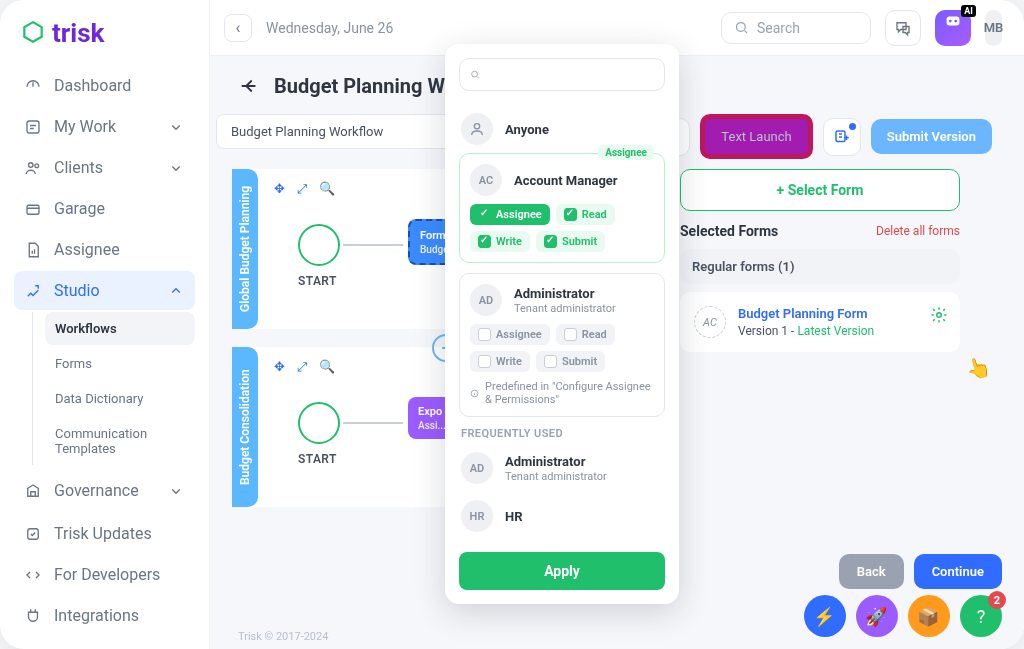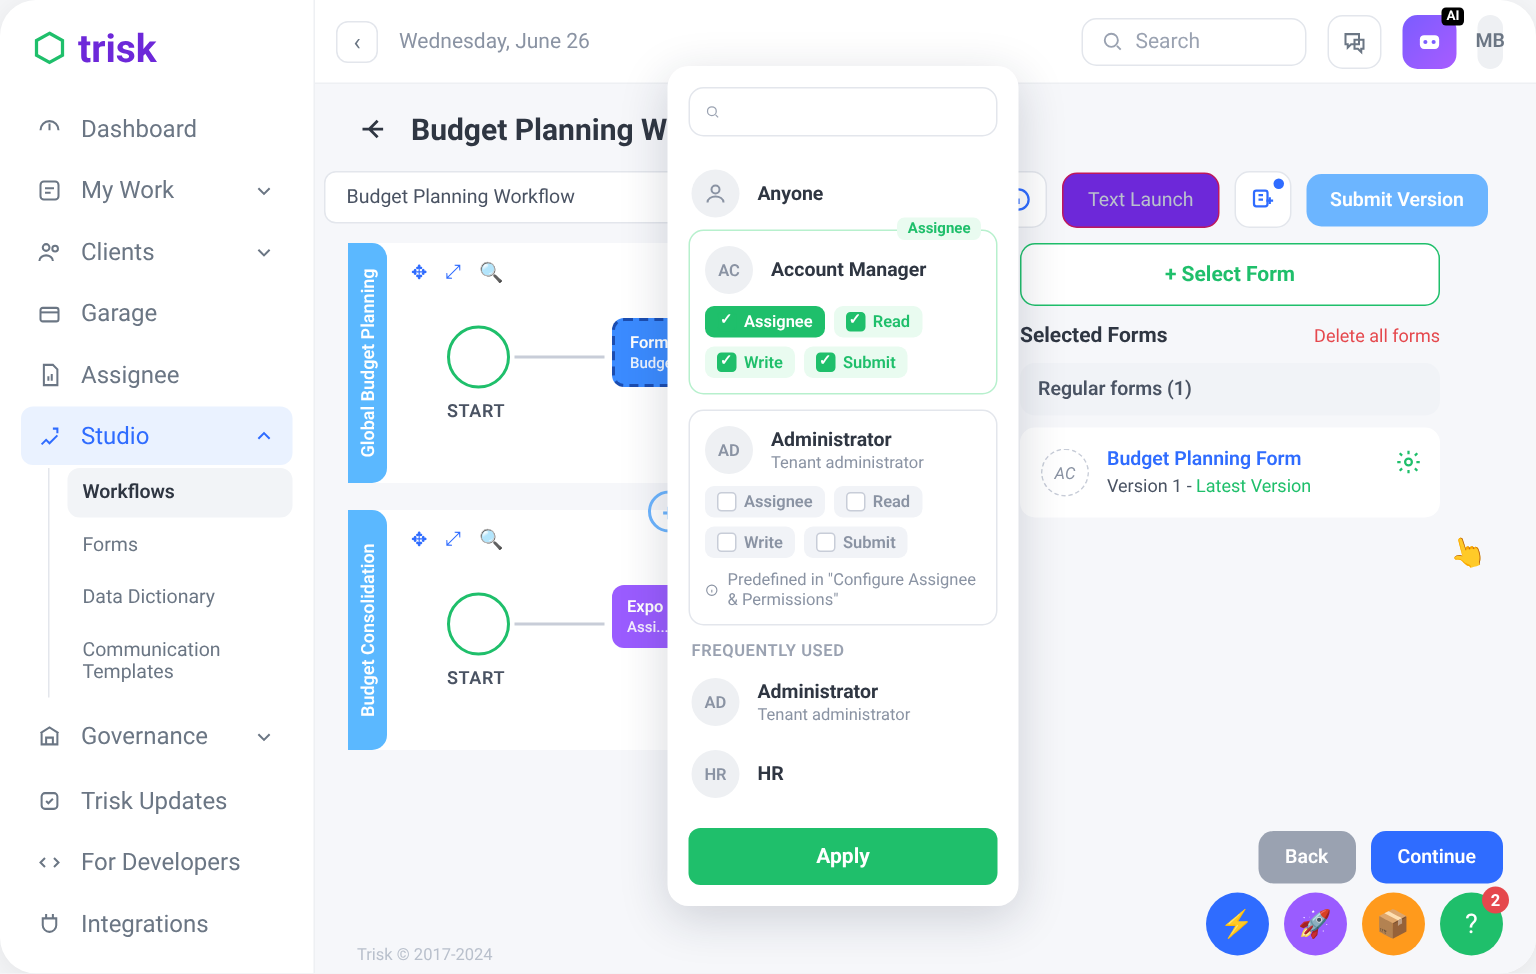--- a/index.html
+++ b/index.html
@@ -15,33 +15,33 @@
 .nav-item .chev{margin-left:auto}
 .sub{margin-left:18px;border-left:1px solid #e3e6ec;padding-left:12px;display:flex;flex-direction:column;gap:2px;margin-bottom:4px}
 .sub-item{padding:9px 10px;font-size:13px;color:#6b7684;border-radius:8px;cursor:pointer}
 .sub-item.active{background:#f2f4f7;color:#2f3642;font-weight:600}
 .topbar{height:56px;display:flex;align-items:center;padding:0 22px 0 14px;border-bottom:1px solid #eef0f3;gap:14px}
 .back-sq{width:28px;height:28px;border:1px solid #e3e6ec;border-radius:8px;display:flex;align-items:center;justify-content:center;color:#6b7684;cursor:pointer}
 .date{color:#8a93a3;font-size:14px}
 .spacer{flex:1}
 .search-box{display:flex;align-items:center;gap:8px;border:1px solid #e3e6ec;border-radius:10px;padding:7px 12px;color:#9aa2b1;font-size:14px;width:150px}
 .icon-btn{width:36px;height:36px;border:1px solid #e3e6ec;border-radius:10px;display:flex;align-items:center;justify-content:center;color:#6b7684;cursor:pointer}
-.ai-btn{width:36px;height:36px;border-radius:10px;background:linear-gradient(135deg,#7b5cff,#a85cff);display:flex;align-items:center;justify-content:center;color:#fff;position:relative;cursor:pointer}
+.ai-btn{width:36px;height:36px;border-radius:10px;background:linear-gradient(135deg,#7b5cff,#a85cff);display:flex;justify-content:center;color:#fff;position:relative;cursor:pointer}
 .ai-btn .badge{position:absolute;top:-5px;right:-5px;background:#000;color:#fff;font-size:9px;padding:1px 3px;border-radius:3px;font-weight:700}
 .avatar{width:17px;height:36px;border-radius:10px;background:#eef0f3;display:flex;align-items:center;justify-content:center;color:#6b7684;font-size:13px;font-weight:600}
 .content{flex:1;background:#f6f7fa;overflow:hidden;position:relative}
 .page-head{display:flex;align-items:center;gap:14px;padding:18px 28px 10px}
 .page-head svg{width:22px;height:22px;stroke:#2f3642;stroke-width:2;fill:none}
 .page-title{font-size:20px;font-weight:700;color:#2f3642}
 .canvas-wrap{padding:0 0 0 22px;display:flex;gap:18px;align-items:flex-start}
 .wf-name{background:#fff;border:1px solid #e3e6ec;border-radius:8px;padding:9px 14px;font-size:13px;color:#4a5363;margin:6px 0 10px 6px;width:280px}
 .toolbar{display:flex;align-items:center;gap:10px;margin:6px 16px 10px 0}
 .tool-btn{width:38px;height:38px;border:1px solid #e3e6ec;border-radius:10px;display:flex;align-items:center;justify-content:center;color:#2f6cff;background:#fff;cursor:pointer;position:relative}
 .tool-btn.dot::after{content:'';position:absolute;top:4px;right:4px;width:7px;height:7px;border-radius:50%;background:#2f6cff}
-.text-launch{border:1px solid #be185d;border-radius:10px;padding:10px 16px;color:#b9c0cc;background:#6d28d9;font-size:13px}
+.text-launch{border:5px solid #be185d;border-radius:10px;padding:10px 16px;color:#b9c0cc;background:#a21caf;font-size:13px}
 .submit-v{background:#6cb5ff;color:#fff;border-radius:10px;padding:10px 16px;font-size:13px;font-weight:600;cursor:pointer}
 .right-panel{width:280px;margin-right:16px}
 .select-form{border:1.5px solid #1fbf6b;color:#1fbf6b;border-radius:10px;padding:12px;text-align:center;font-size:14px;font-weight:700;background:#fff;cursor:pointer;margin-bottom:12px}
 .panel-row{display:flex;align-items:center;justify-content:space-between;margin-bottom:10px}
 .panel-title{font-size:14px;font-weight:700;color:#2f3642}
 .delete-all{font-size:12px;color:#e5484d;cursor:pointer}
 .reg-forms{background:#f1f3f7;border-radius:10px;padding:10px 12px;font-size:13px;color:#4a5363;font-weight:600;margin-bottom:8px}
 .form-card{background:#fff;border-radius:10px;padding:14px;display:flex;gap:12px;align-items:flex-start;position:relative}
 .form-card .ac{width:32px;height:32px;border:1px dashed #c8cdd8;border-radius:50%;display:flex;align-items:center;justify-content:center;font-size:11px;color:#8a93a3;font-style:italic}
 .form-card .gear{position:absolute;right:12px;top:14px;color:#1fbf6b}

